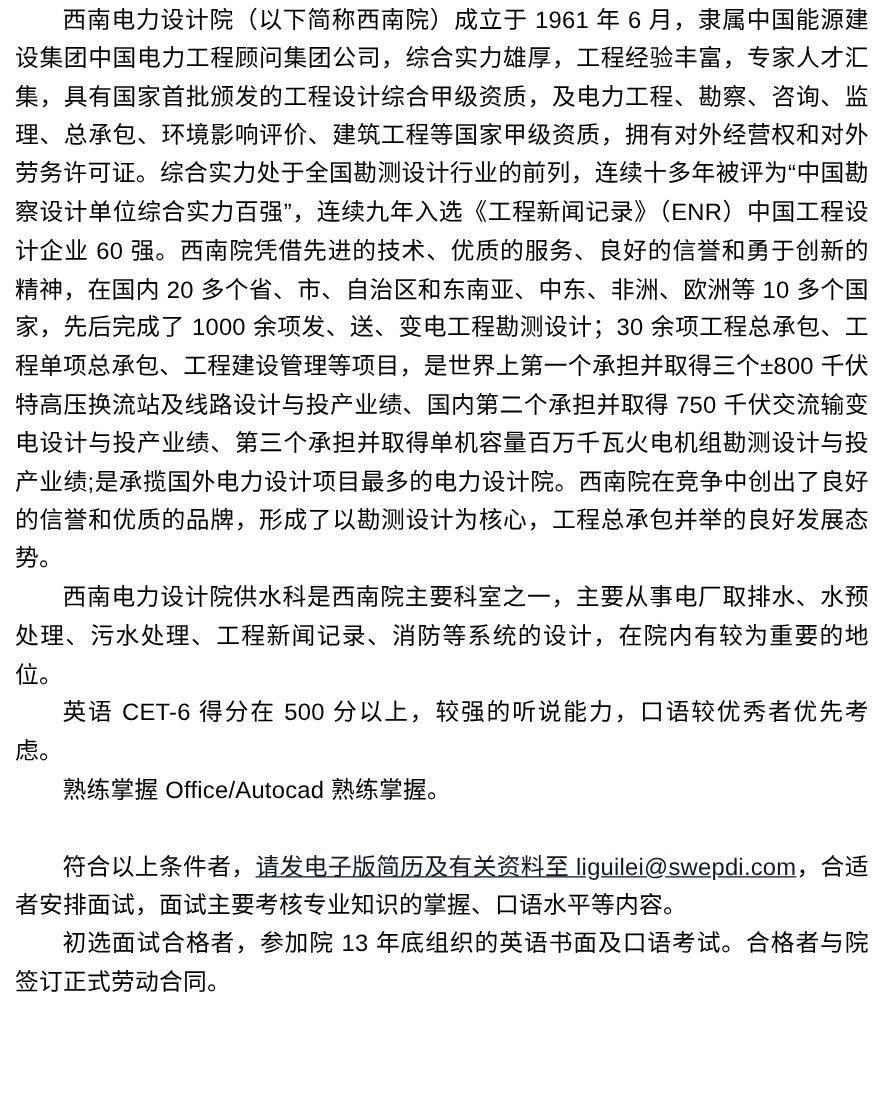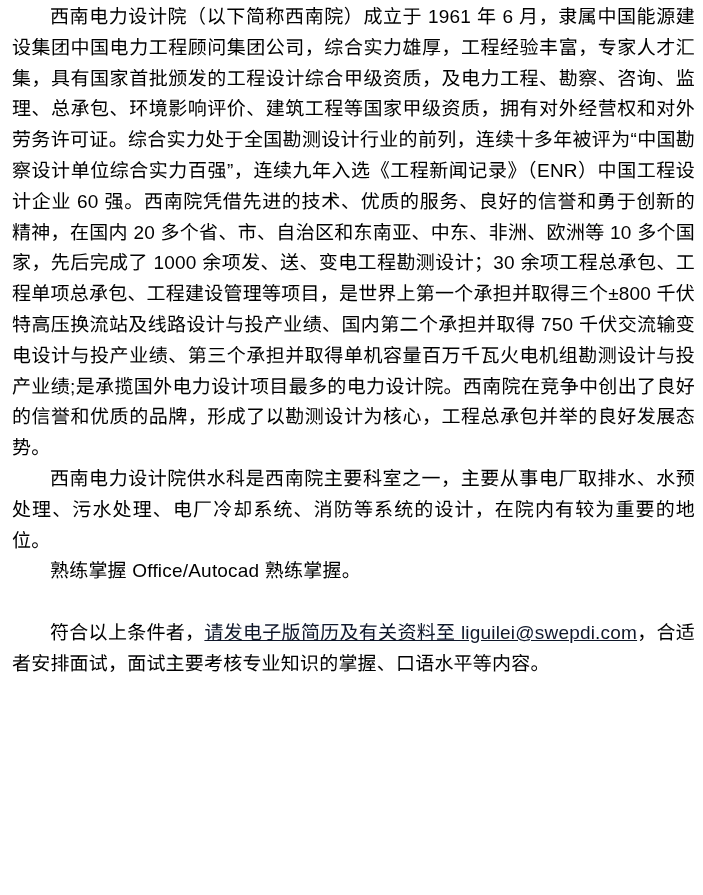--- a/index.html
+++ b/index.html
@@ -39,23 +39,25 @@
     cursor: pointer;
   }
 </style>
 </head>
 <body>
 
 <div class="doc">
 
   <p>西南电力设计院（以下简称西南院）成立于 1961 年 6 月，隶属中国能源建设集团中国电力工程顾问集团公司，综合实力雄厚，工程经验丰富，专家人才汇集，具有国家首批颁发的工程设计综合甲级资质，及电力工程、勘察、咨询、监理、总承包、环境影响评价、建筑工程等国家甲级资质，拥有对外经营权和对外劳务许可证。综合实力处于全国勘测设计行业的前列，连续十多年被评为“中国勘察设计单位综合实力百强”，连续九年入选《工程新闻记录》（ENR）中国工程设计企业 60 强。西南院凭借先进的技术、优质的服务、良好的信誉和勇于创新的精神，在国内 20 多个省、市、自治区和东南亚、中东、非洲、欧洲等 10 多个国家，先后完成了 1000 余项发、送、变电工程勘测设计；30 余项工程总承包、工程单项总承包、工程建设管理等项目，是世界上第一个承担并取得三个±800 千伏特高压换流站及线路设计与投产业绩、国内第二个承担并取得 750 千伏交流输变电设计与投产业绩、第三个承担并取得单机容量百万千瓦火电机组勘测设计与投产业绩;是承揽国外电力设计项目最多的电力设计院。西南院在竞争中创出了良好的信誉和优质的品牌，形成了以勘测设计为核心，工程总承包并举的良好发展态势。</p>
 
-  <p>西南电力设计院供水科是西南院主要科室之一，主要从事电厂取排水、水预处理、污水处理、电厂冷却系统、消防等系统的设计，在院内有较为重要的地位。</p>
+  <p>西南电力设计院供水科是西南院主要科室之一，主要从事电厂取排水、水预处理、污水处理、工程新闻记录、消防等系统的设计，在院内有较为重要的地位。</p>
 
 
 
+  <p>英语 CET-6 得分在 500 分以上，较强的听说能力，口语较优秀者优先考虑。</p>
 
   <p>熟练掌握 Office/Autocad 熟练掌握。</p>
 
   <p class="gap-above"><span>符合以上条件者，</span><a class="email-link">请发电子版简历及有关资料至 liguilei@swepdi.com</a><span>，合适者安排面试，面试主要考核专业知识的掌握、口语水平等内容。</span></p>
 
+  <p>初选面试合格者，参加院 13 年底组织的英语书面及口语考试。合格者与院签订正式劳动合同。</p>
 
 </div>
 
 </body></html>

